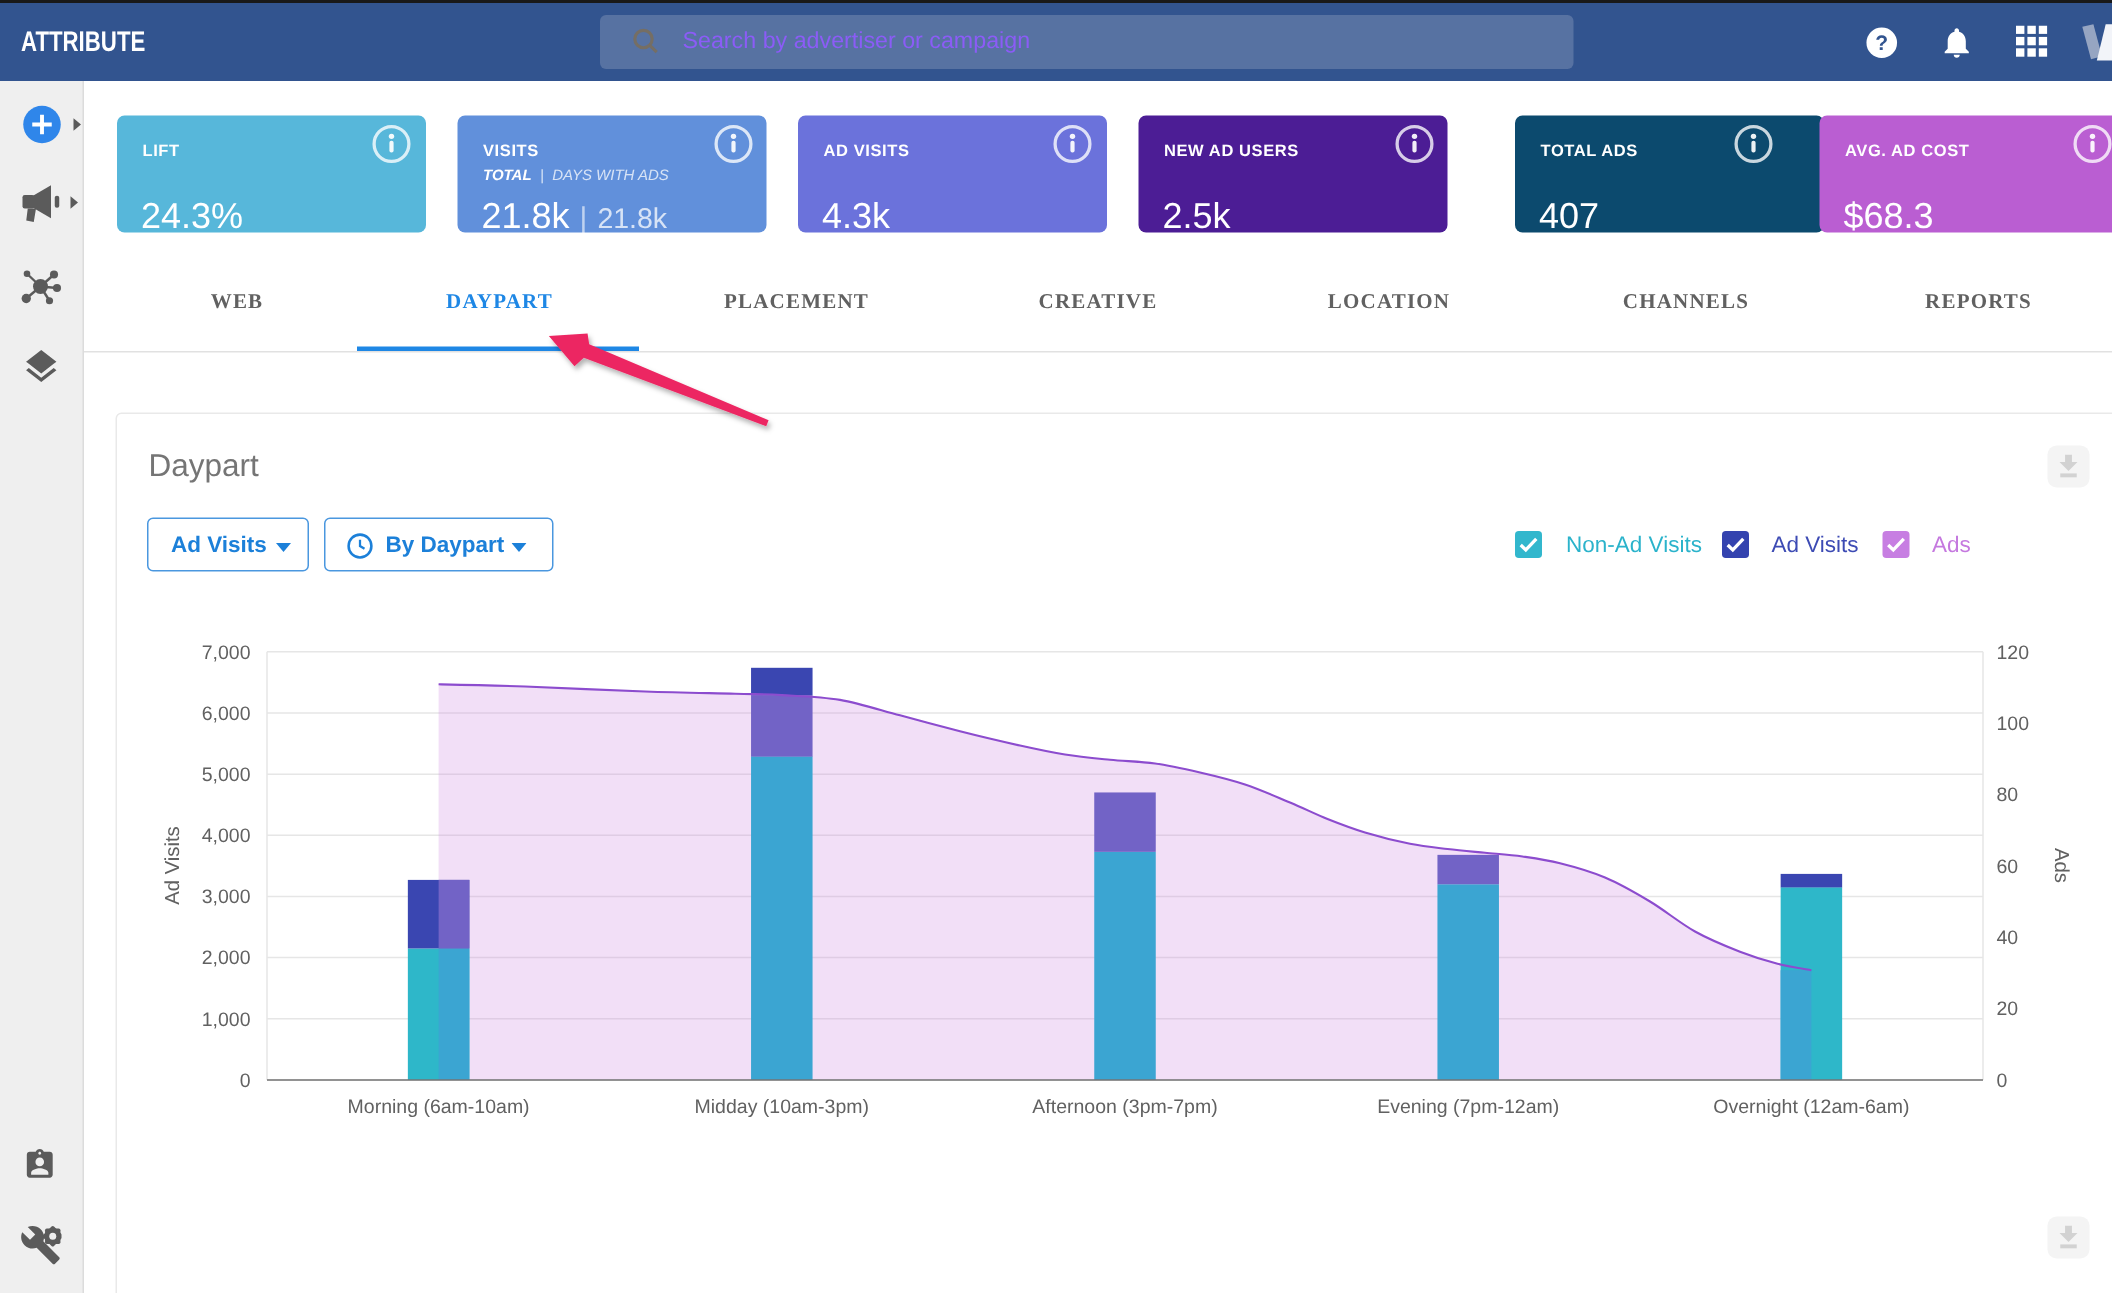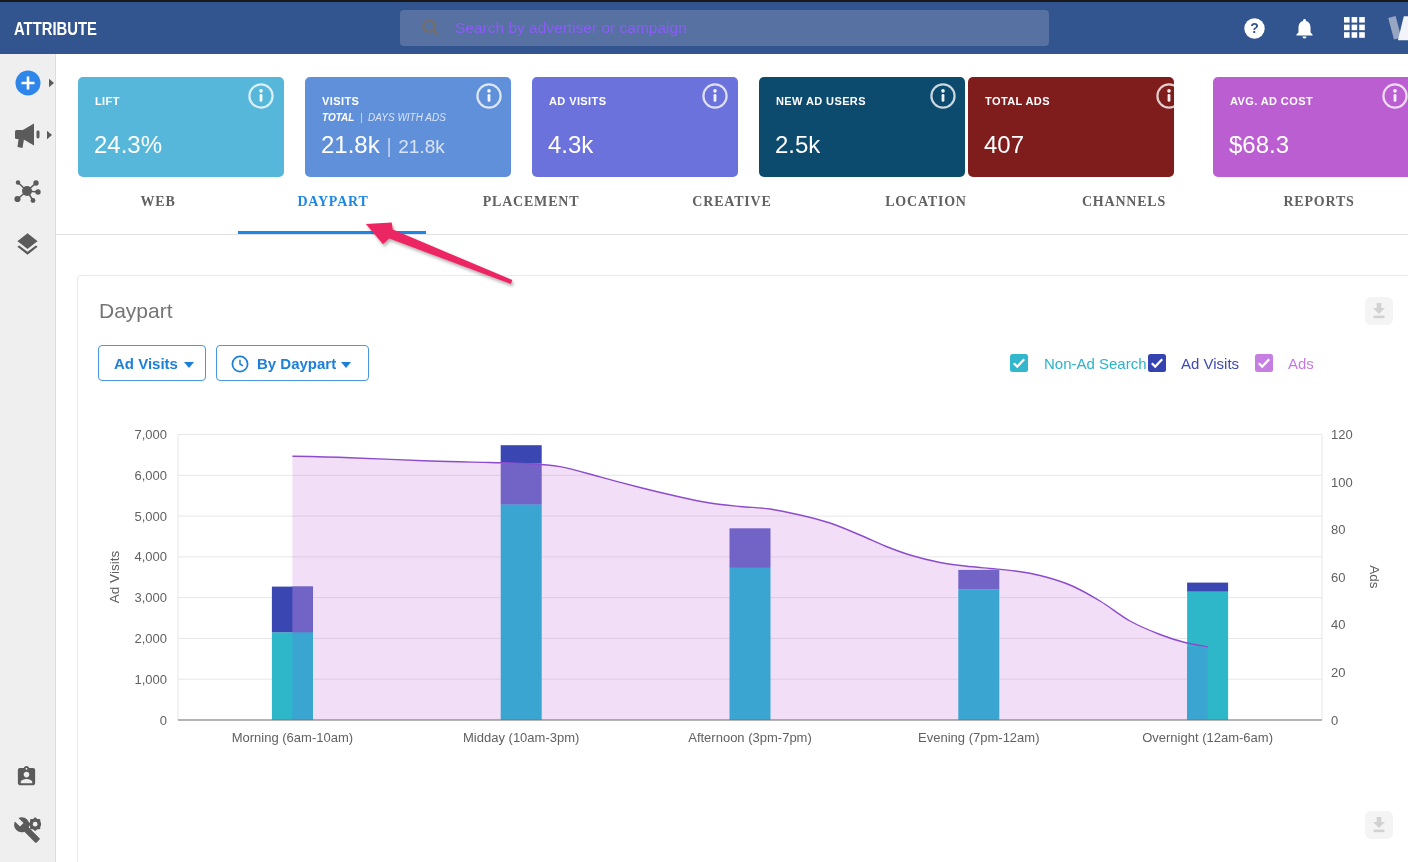--- a/index.html
+++ b/index.html
@@ -8,21 +8,21 @@
   .abs { position:absolute; }
   
   #blackbar { left:0; top:0; width:1408px; height:2px; background:#191919; }
   #navbar { left:0; top:2px; width:1408px; height:52px; background:#32548F; }
   #logo { left:14px; top:18px; color:#fff; font-size:19px; font-weight:bold; letter-spacing:0px; transform:scaleX(0.78); transform-origin:0 0; }
   #search { left:400px; top:10px; width:649px; height:36px; background:#5772A2; border-radius:4px; }
   #searchtxt { left:455px; top:19px; font-size:15.5px; color:#8b5cf6; }
   
   #sidebar { left:0; top:54px; width:56px; height:808px; background:#EFEFEF; border-right:1px solid #DCDCDC; }
   
-  .card { top:77px; width:206px; height:100px; border-radius:5px; color:#fff; }
+  .card { top:77px; width:206px; height:78px; border-radius:5px; color:#fff; }
   .clabel { left:17px; top:18.5px; font-size:11px; font-weight:bold; letter-spacing:0.4px; line-height:1; }
   .cvalue { left:16px; top:55.5px; font-size:24px; font-weight:400; line-height:1; }
   .cinfo { right:11px; top:7px; }
   
   .tab { top:194px; width:180px; text-align:center; font-size:14px; font-weight:bold;
          letter-spacing:0.8px; color:#616161;font-family:Liberation Serif, serif; }
   #tabline { left:56px; top:234px; width:1352px; height:1px; background:#E1E1E1; }
   #tabunder { left:238px; top:231px; width:188px; height:3px; background:#1E87E5; }
   
   #bigcard { left:77px; top:275px; width:1348px; height:700px; background:#fff;
@@ -125,25 +125,25 @@
 <div class="abs card" style="left:305px;background:#6190DB;">
   <div class="abs clabel">VISITS</div>
   <div class="abs" style="left:17px;top:35px;font-size:10px;font-style:italic;">
     <b>TOTAL</b><span style="opacity:.75;">&nbsp; | &nbsp;DAYS WITH ADS</span></div>
   <div class="abs cvalue">21.8k <span style="opacity:.6;font-size:20px;">|</span> <span style="opacity:.75;font-size:19px;">21.8k</span></div>
 </div>
 <div class="abs card" style="left:532px;background:#6B72DB;">
   <div class="abs clabel">AD VISITS</div>
   <div class="abs cvalue">4.3k</div>
 </div>
-<div class="abs card" style="left:759px;background:#0c4a6e;">
+<div class="abs card" style="left:759px;background:#4c1d95;">
   <div class="abs clabel">NEW AD USERS</div>
   <div class="abs cvalue">2.5k</div>
 </div>
-<div class="abs card" style="left:968px;background:#7f1d1d;">
+<div class="abs card" style="left:1010px;background:#0c4a6e;">
   <div class="abs clabel">TOTAL ADS</div>
   <div class="abs cvalue">407</div>
 </div>
 <div class="abs card" style="left:1213px;background:#BA5ED2;">
   <div class="abs clabel">AVG. AD COST</div>
   <div class="abs cvalue">$68.3</div>
 </div>
 
 <div class="abs tab" style="left:68px;">WEB</div>
 <div class="abs tab" style="left:243px;color:#1E87E5;">DAYPART</div>
@@ -188,21 +188,21 @@
   <span class="abs" style="left:40px;top:9px;">By Daypart</span>
   <svg class="abs" style="left:124px;top:16px;" width="10" height="6" viewBox="0 0 10 6">
       <polygon points="0,0 10,0 5,6" fill="#1C80D9"></polygon>
     </svg>
 </div>
 
 <div class="abs cbox" style="left:1010px;background:#32B7CD;"></div>
 <svg class="abs" style="left:1010px;top:354px;" width="18" height="18" viewBox="0 0 18 18">
     <path d="M3.8 9.3 L7.2 12.6 L14.2 5.2" fill="none" stroke="#fff" stroke-width="2.2"></path>
   </svg>
-<div class="abs cblabel" style="left:1044px;color:#2BB3CB;">Non-Ad Search</div>
+<div class="abs cblabel" style="left:1044px;color:#2BB3CB;">Non-Ad Visits</div>
 <div class="abs cbox" style="left:1148px;background:#3443AF;"></div>
 <svg class="abs" style="left:1148px;top:354px;" width="18" height="18" viewBox="0 0 18 18">
     <path d="M3.8 9.3 L7.2 12.6 L14.2 5.2" fill="none" stroke="#fff" stroke-width="2.2"></path>
   </svg>
 <div class="abs cblabel" style="left:1181px;color:#3D4BB4;">Ad Visits</div>
 <div class="abs cbox" style="left:1255px;background:#C77EE2;"></div>
 <svg class="abs" style="left:1255px;top:354px;" width="18" height="18" viewBox="0 0 18 18">
     <path d="M3.8 9.3 L7.2 12.6 L14.2 5.2" fill="none" stroke="#fff" stroke-width="2.2"></path>
   </svg>
 <div class="abs cblabel" style="left:1288px;color:#C579DF;">Ads</div>

